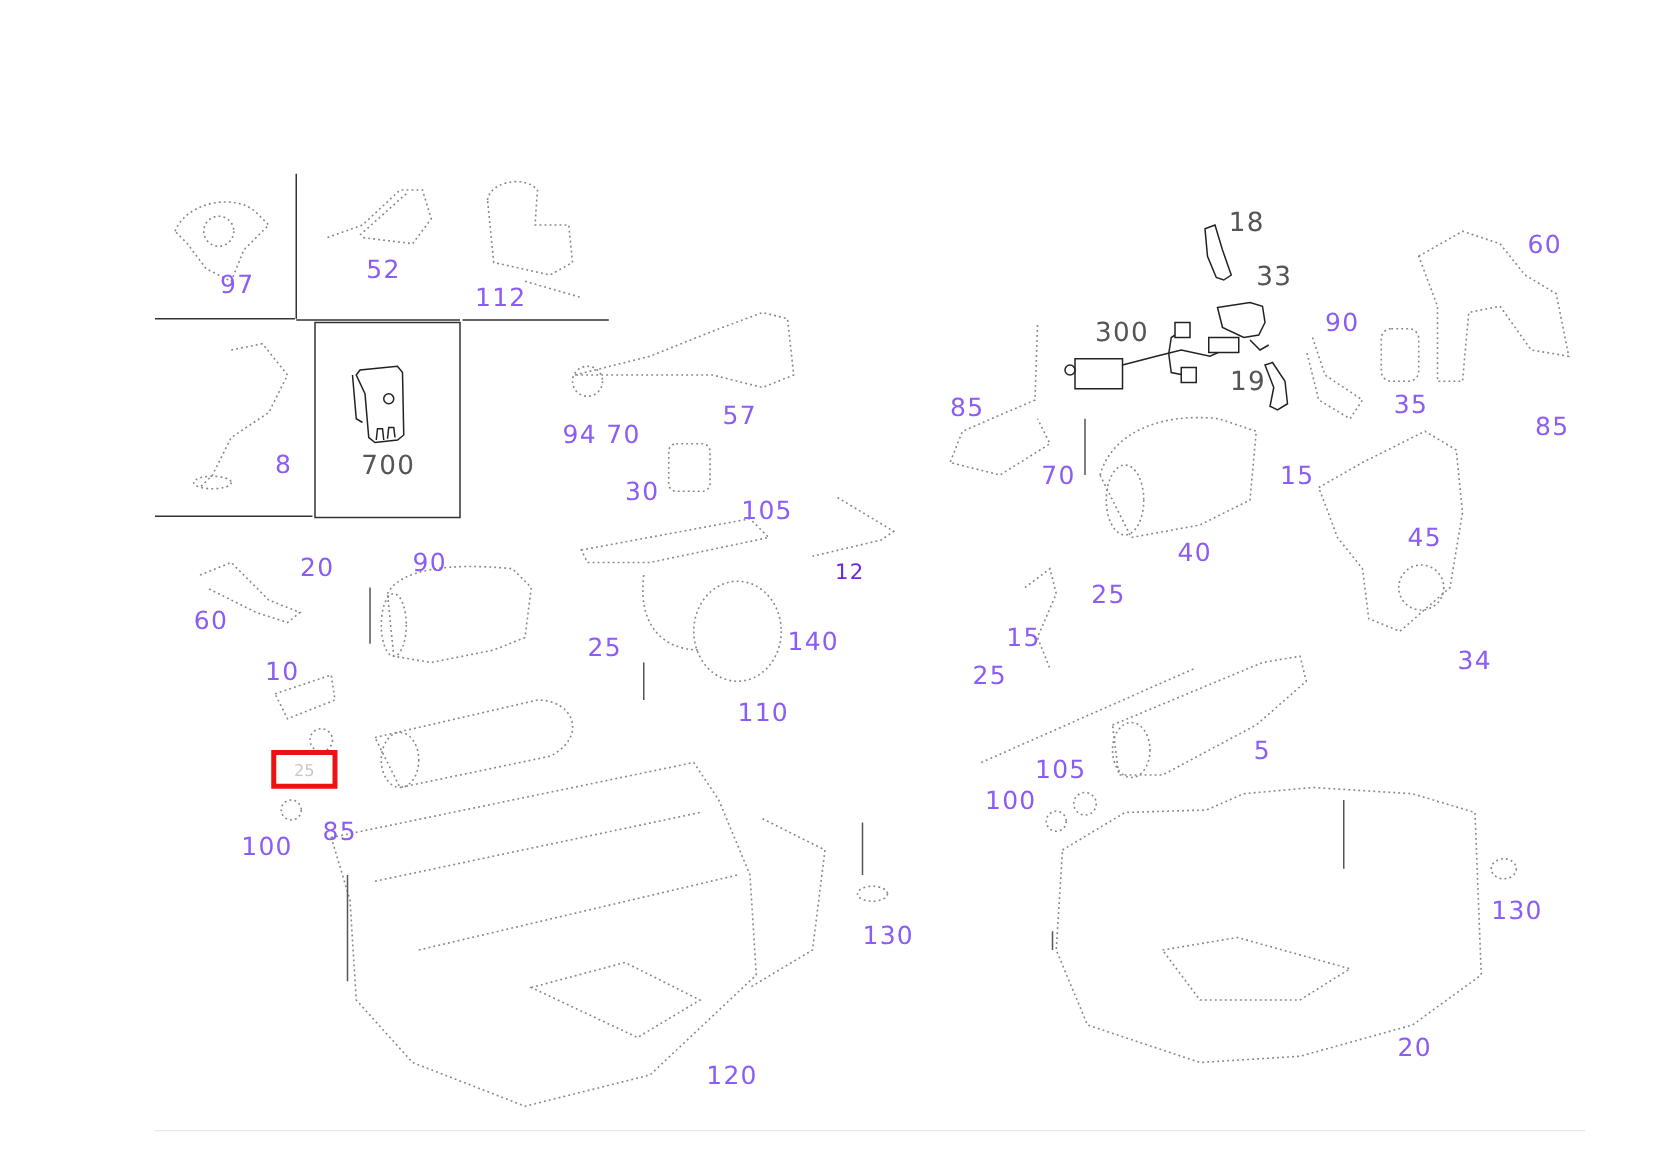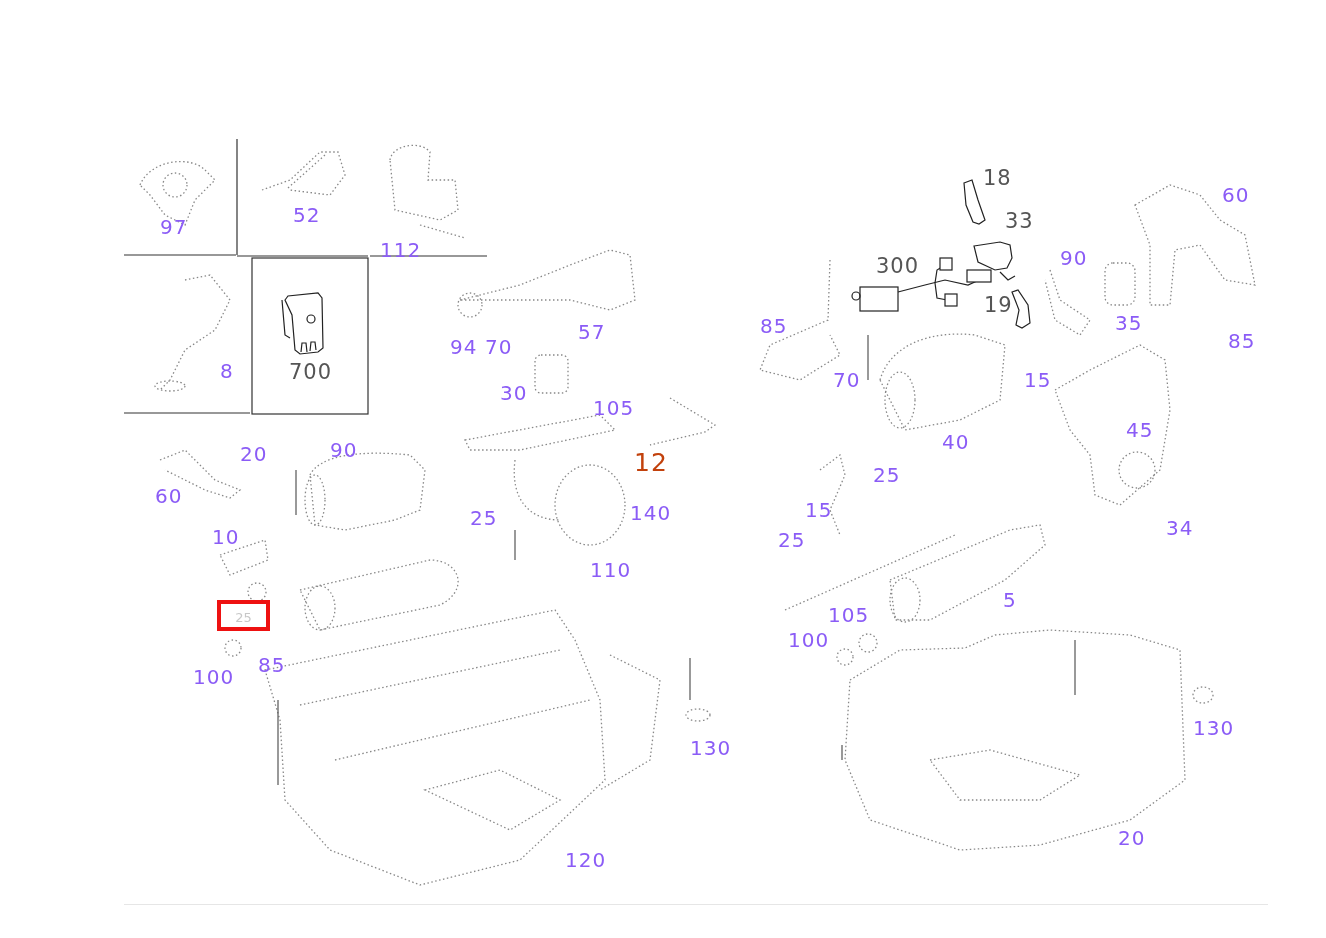--- a/index.html
+++ b/index.html
@@ -168,32 +168,32 @@
         <path d="M898 292 L925 285 L945 280 L968 285 L990 275" fill="none"></path>
         <path d="M935 283 L937 270 L945 265" fill="none"></path>
         <rect x="940" y="258" width="12" height="12"></rect>
         <path d="M935 283 L937 298 L947 300" fill="none"></path>
         <rect x="945" y="294" width="12" height="12"></rect>
         <rect x="967" y="270" width="24" height="12"></rect>
       </g>
     </g>
   </svg>
 
-  <div class="lbl faint" style="left:160px;top:217px">97</div>
+  <div class="lbl faint" style="left:176px;top:217px">97</div>
   <div class="lbl faint" style="left:293px;top:205px">52</div>
-  <div class="lbl faint" style="left:380px;top:240px">112</div>
+  <div class="lbl faint" style="left:380px;top:228px">112</div>
   <div class="lbl faint" style="left:220px;top:361px">8</div>
   <div class="lbl strong" style="left:289px;top:362px">700</div>
 
   <div class="lbl faint" style="left:450px;top:337px">94</div>
   <div class="lbl faint" style="left:485px;top:337px">70</div>
   <div class="lbl faint" style="left:578px;top:322px">57</div>
   <div class="lbl faint" style="left:500px;top:383px">30</div>
   <div class="lbl faint" style="left:593px;top:398px">105</div>
-  <div class="lbl" style="left:634px;top:450px;color:#c2410c;font-size:25px">12</div>
+  <div class="lbl" style="left:668px;top:450px;color:#6d28d9;font-size:17px">12</div>
   <div class="lbl faint" style="left:240px;top:444px">20</div>
   <div class="lbl faint" style="left:330px;top:440px">90</div>
   <div class="lbl faint" style="left:155px;top:486px">60</div>
   <div class="lbl faint" style="left:470px;top:508px">25</div>
   <div class="lbl faint" style="left:630px;top:503px">140</div>
   <div class="lbl faint" style="left:212px;top:527px">10</div>
   <div class="lbl faint" style="left:590px;top:560px">110</div>
   <div class="lbl faint" style="left:193px;top:667px">100</div>
   <div class="lbl faint" style="left:258px;top:655px">85</div>
   <div class="lbl faint" style="left:690px;top:738px">130</div>

